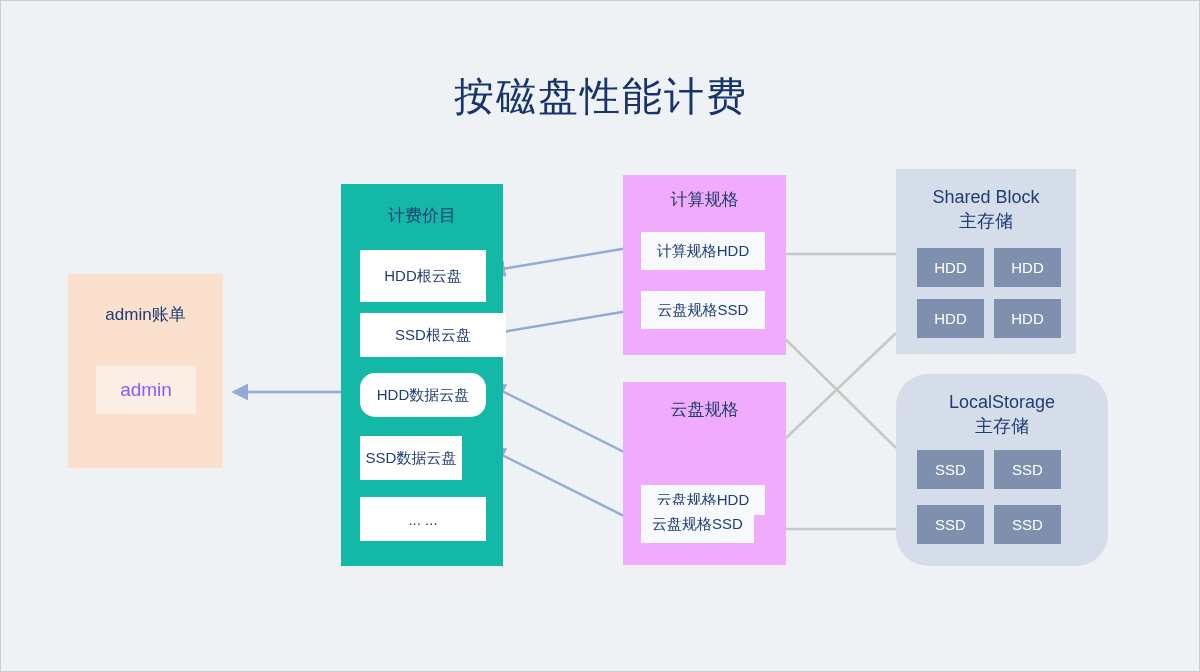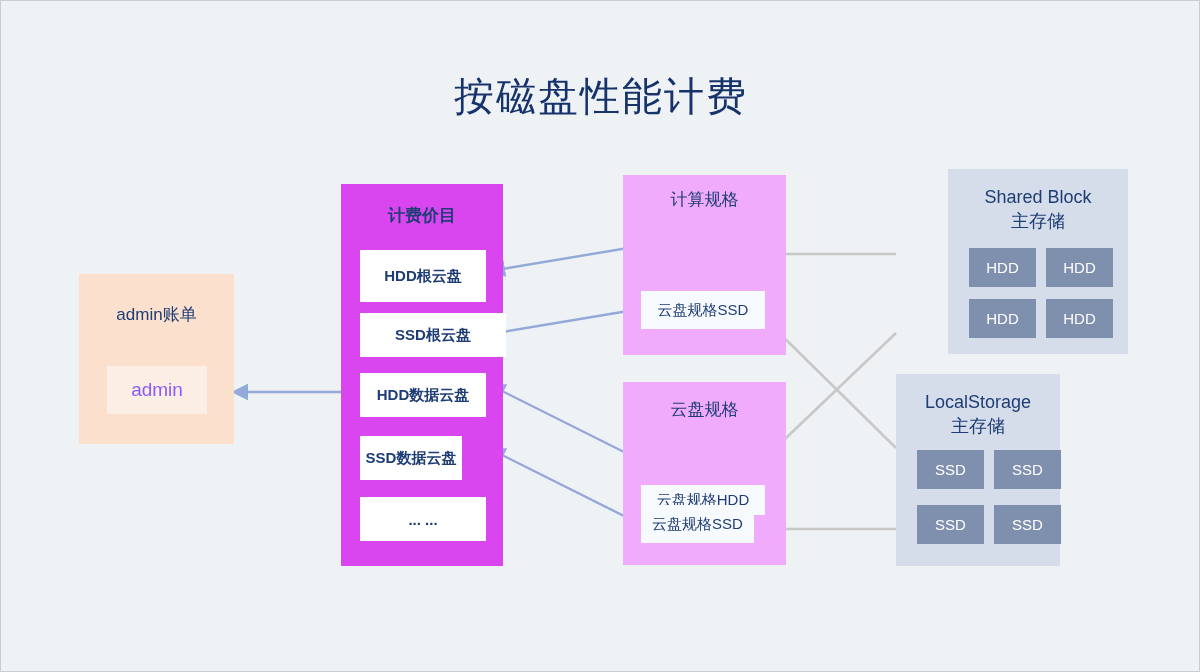--- a/index.html
+++ b/index.html
@@ -51,22 +51,21 @@
     color: #1f3d75;
     font-size: 17px;
     line-height: 22px;
   }
   .panel-title.two-line {
     font-size: 18px;
     line-height: 24px;
   }
   
   .panel-billing {
-    background: #d946ef;
-    font-weight: bold;
+    background: #14b8a6;
   }
   .node-white {
     position: absolute;
     background: #ffffff;
     color: #1f3d75;
     font-size: 15px;
     display: flex;
     align-items: center;
     justify-content: center;
     box-sizing: border-box;
@@ -146,55 +145,56 @@
 
     <line x1="895" y1="253" x2="769" y2="253" stroke="#c8c8c6" stroke-width="2.6" marker-end="url(#arrow-gray)"></line>
 
     <line x1="895" y1="332" x2="763" y2="458" stroke="#c8c8c6" stroke-width="2.6" marker-end="url(#arrow-gray)"></line>
 
     <line x1="895" y1="447" x2="763" y2="317" stroke="#c8c8c6" stroke-width="2.6" marker-end="url(#arrow-gray)"></line>
 
     <line x1="895" y1="528" x2="769" y2="528" stroke="#c8c8c6" stroke-width="2.6" marker-end="url(#arrow-gray)"></line>
   </svg>
 
-  <div class="panel panel-account" style="left:78px; top:273px; width:155px; height:170px;">
+  <div class="panel panel-account" style="left:67px; top:273px; width:155px; height:194px;">
     <div class="panel-title" style="top:30px;">admin账单</div>
     <div class="node-account" style="left:28px; top:92px; width:100px; height:48px;">admin</div>
   </div>
 
   <div class="panel panel-billing" style="left:340px; top:183px; width:162px; height:382px;">
     <div class="panel-title" style="top:21px;">计费价目</div>
     <div class="node-white" style="left:19px; top:66px; width:126px; height:52px;">HDD根云盘</div>
     <div class="node-white" style="left:19px; top:129px; width:146px; height:44px;">SSD根云盘</div>
-    <div class="node-white" style="left:19px; top:189px; width:126px; height:44px;">HDD数据云盘</div>
+    <div class="node-white" style="left:19px; top:189px; width:126px; height:44px;border-radius:15px;">HDD数据云盘</div>
     <div class="node-white" style="left:19px; top:252px; width:102px; height:44px;">SSD数据云盘</div>
     <div class="node-white" style="left:19px; top:313px; width:126px; height:44px;">... ...</div>
   </div>
 
   <div class="panel panel-spec" style="left:622px; top:174px; width:163px; height:180px;">
     <div class="panel-title" style="top:14px;">计算规格</div>
+    <div class="node-offwhite" style="left:18px; top:57px; width:124px; height:38px;">计算规格HDD</div>
     <div class="node-offwhite" style="left:18px; top:116px; width:124px; height:38px;">云盘规格SSD</div>
   </div>
 
   <div class="panel panel-spec" style="left:622px; top:381px; width:163px; height:183px;">
     <div class="panel-title" style="top:17px;">云盘规格</div>
     <div class="node-offwhite" style="left:18px; top:59px; width:124px; height:30px;margin-top:44px;">云盘规格HDD</div>
     <div class="node-offwhite" style="left:18px; top:123px; width:113px; height:38px;">云盘规格SSD</div>
   </div>
 
-  <div class="panel panel-storage" style="left:947px; top:168px; width:180px; height:185px;">
+  <div class="panel panel-storage" style="left:895px; top:168px; width:180px; height:185px;">
     <div class="panel-title two-line" style="top:16px;">Shared Block</div>
     <div class="panel-title two-line" style="top:40px;">主存储</div>
     <div class="tile" style="left:21px; top:79px; width:67px; height:39px;">HDD</div>
     <div class="tile" style="left:98px; top:79px; width:67px; height:39px;">HDD</div>
     <div class="tile" style="left:21px; top:130px; width:67px; height:39px;">HDD</div>
     <div class="tile" style="left:98px; top:130px; width:67px; height:39px;">HDD</div>
   </div>
 
-  <div class="panel panel-storage" style="left:895px; top:373px; width:164px; height:192px;">
+  <div class="panel panel-storage" style="left:895px; top:373px; width:212px; height:192px;border-radius:32px;">
     <div class="panel-title two-line" style="top:16px;">LocalStorage</div>
     <div class="panel-title two-line" style="top:40px;">主存储</div>
     <div class="tile" style="left:21px; top:76px; width:67px; height:39px;">SSD</div>
     <div class="tile" style="left:98px; top:76px; width:67px; height:39px;">SSD</div>
     <div class="tile" style="left:21px; top:131px; width:67px; height:39px;">SSD</div>
     <div class="tile" style="left:98px; top:131px; width:67px; height:39px;">SSD</div>
   </div>
 
 </div>
 

